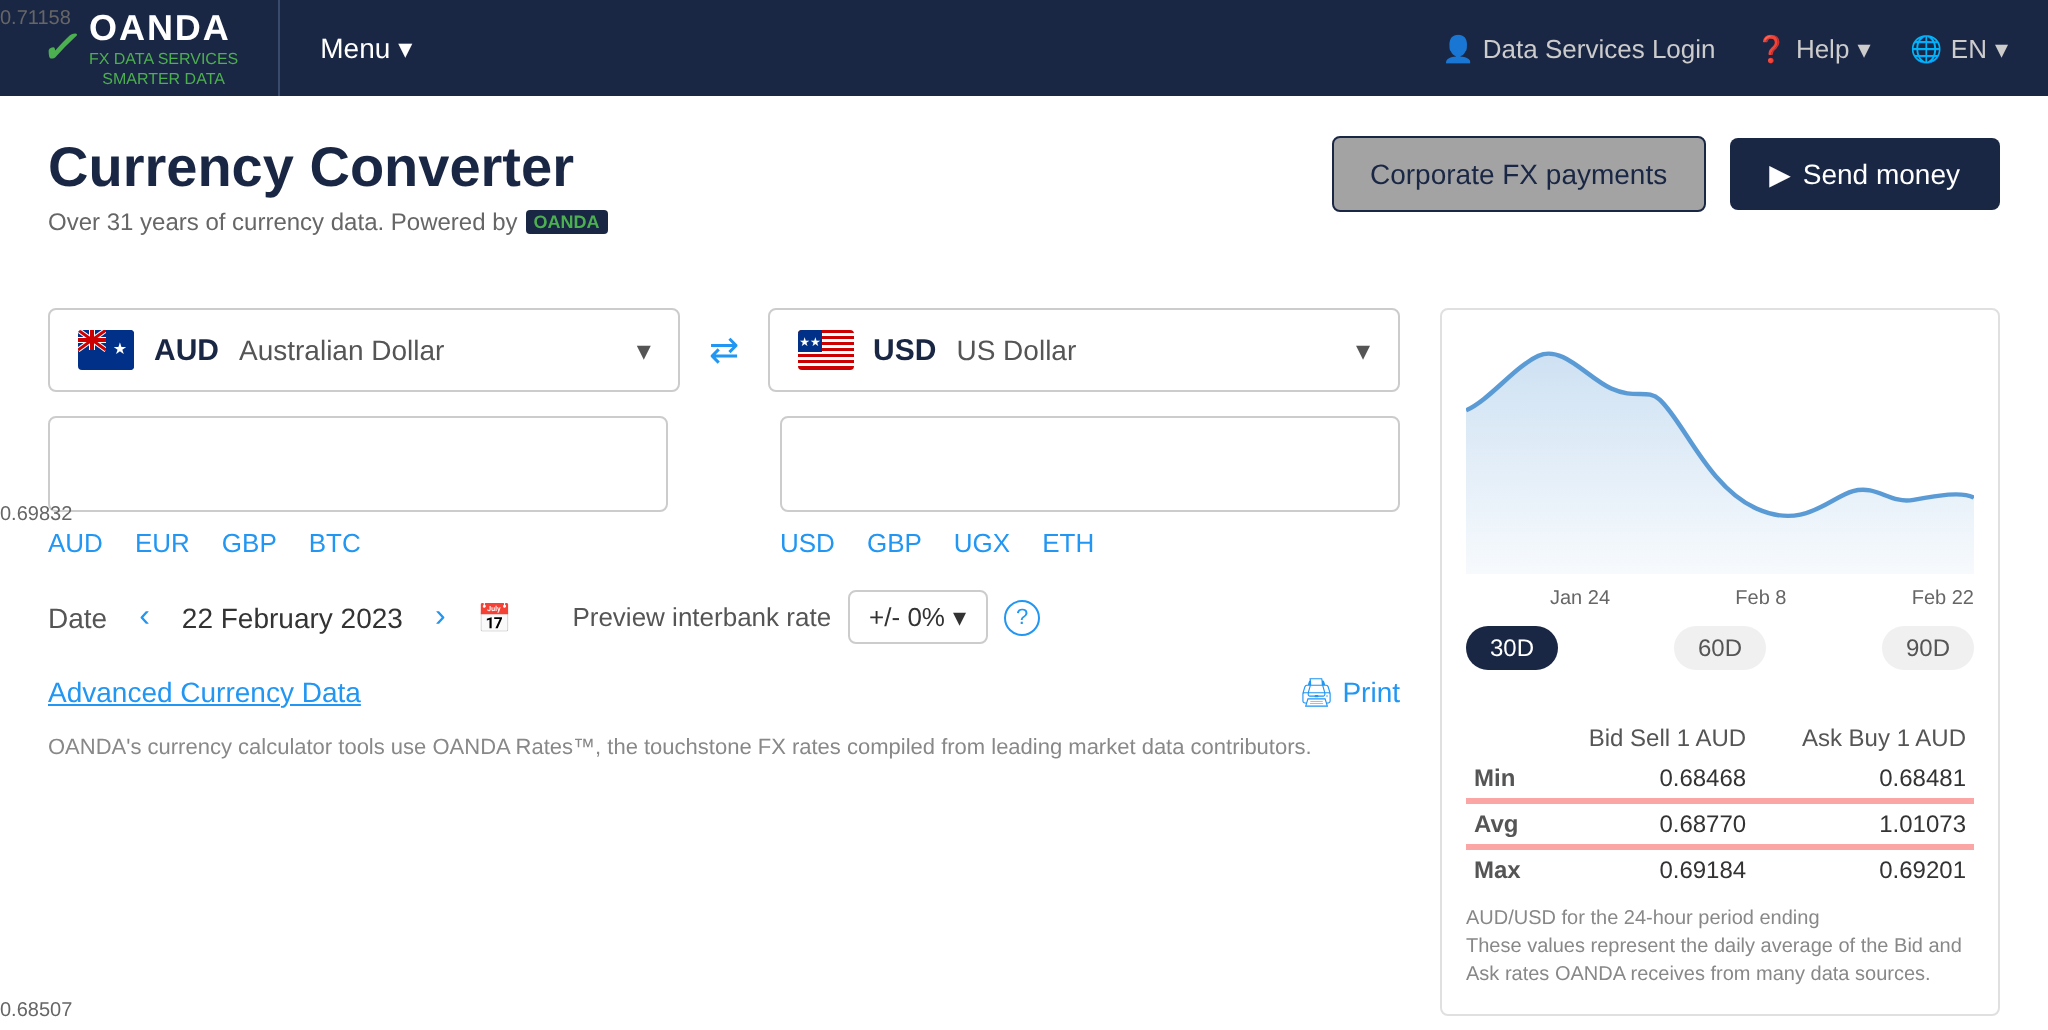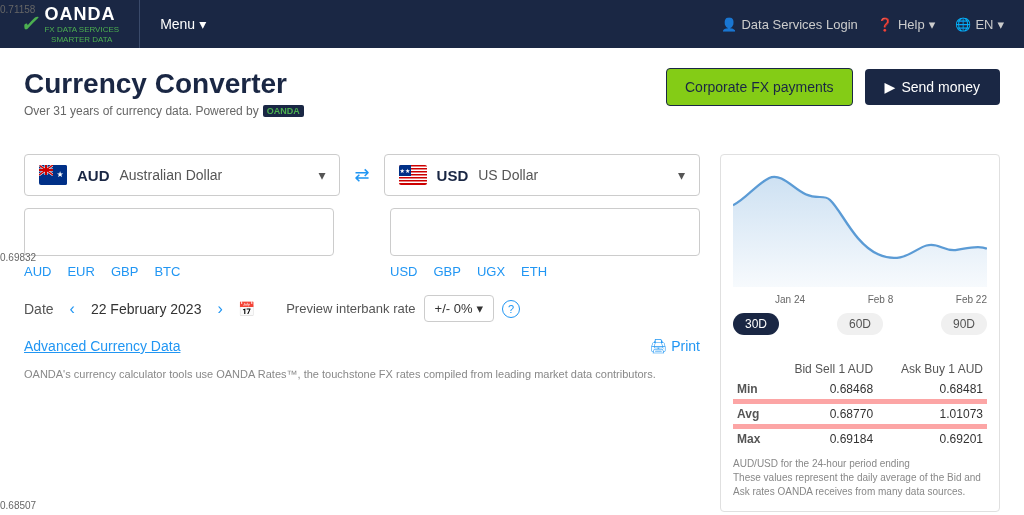--- a/index.html
+++ b/index.html
@@ -94,21 +94,21 @@
       justify-content: space-between;
       margin-bottom: 16px;
     }
     .header-buttons {
       display: flex;
       gap: 12px;
       align-items: center;
     }
     .btn-corporate {
       border: 1.5px solid #1a2744;
-      background: #84cc16;
+      background: #a3a3a3;
       color: #1a2744;
       padding: 10px 18px;
       border-radius: 4px;
       cursor: pointer;
       font-size: 14px;
       font-weight: 500;
     }
     .btn-send {
       background: #1a2744;
       color: #fff;
@@ -371,21 +371,21 @@
       text-align: right;
       padding: 3px 4px;
       color: #333;
     }
     .rate-table td:first-child {
       text-align: left;
       font-weight: bold;
       color: #555;
     }
     .rate-table tr:not(:last-child) td {
-      border-bottom: 5px solid #fca5a5;
+      border-bottom: 3px solid #fca5a5;
     }
 
     .chart-note {
       font-size: 10px;
       color: #888;
       line-height: 1.4;
       margin-top: 8px;
     }
 
     

